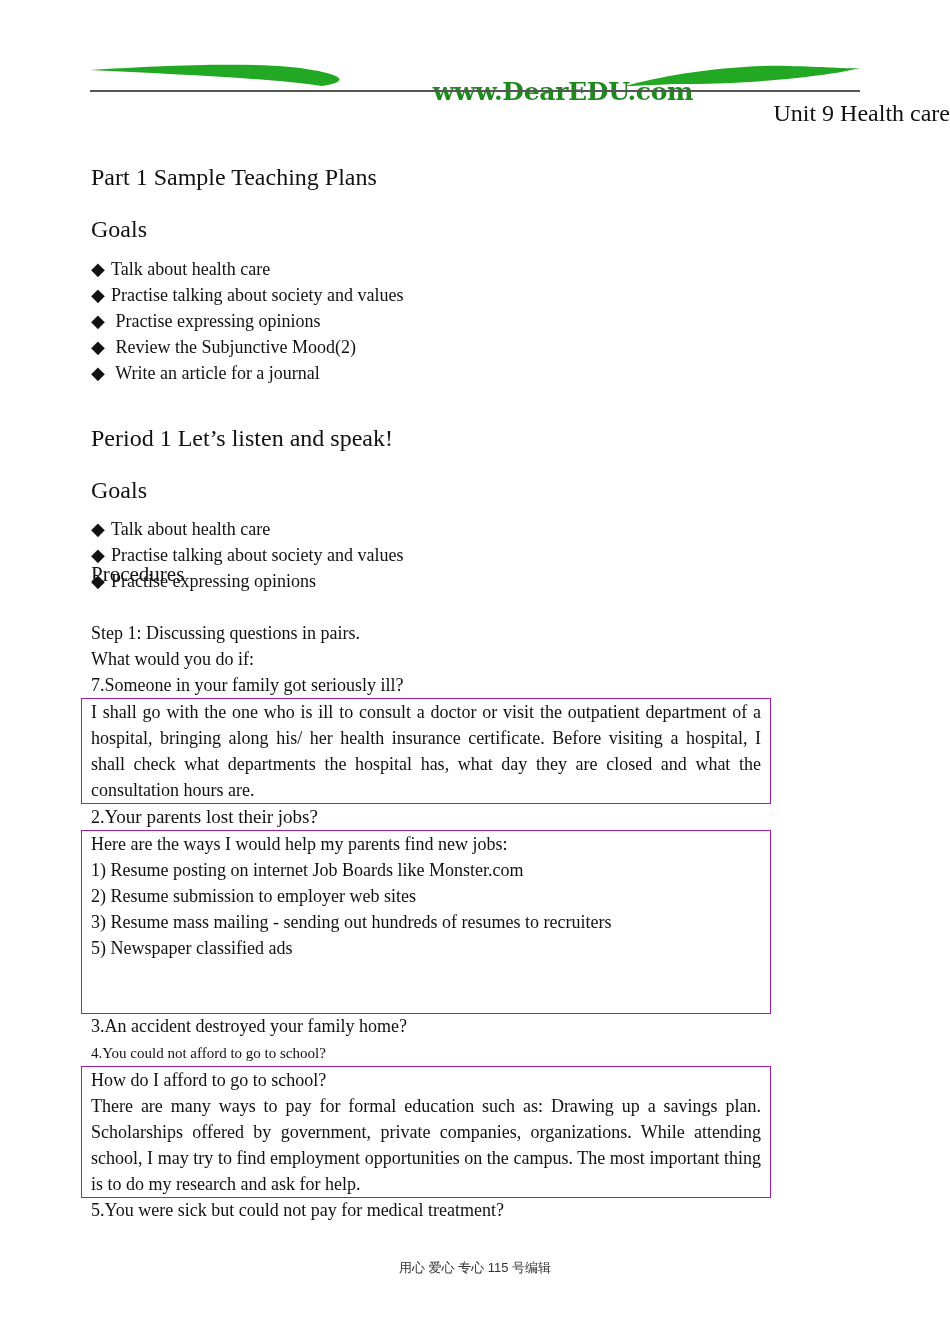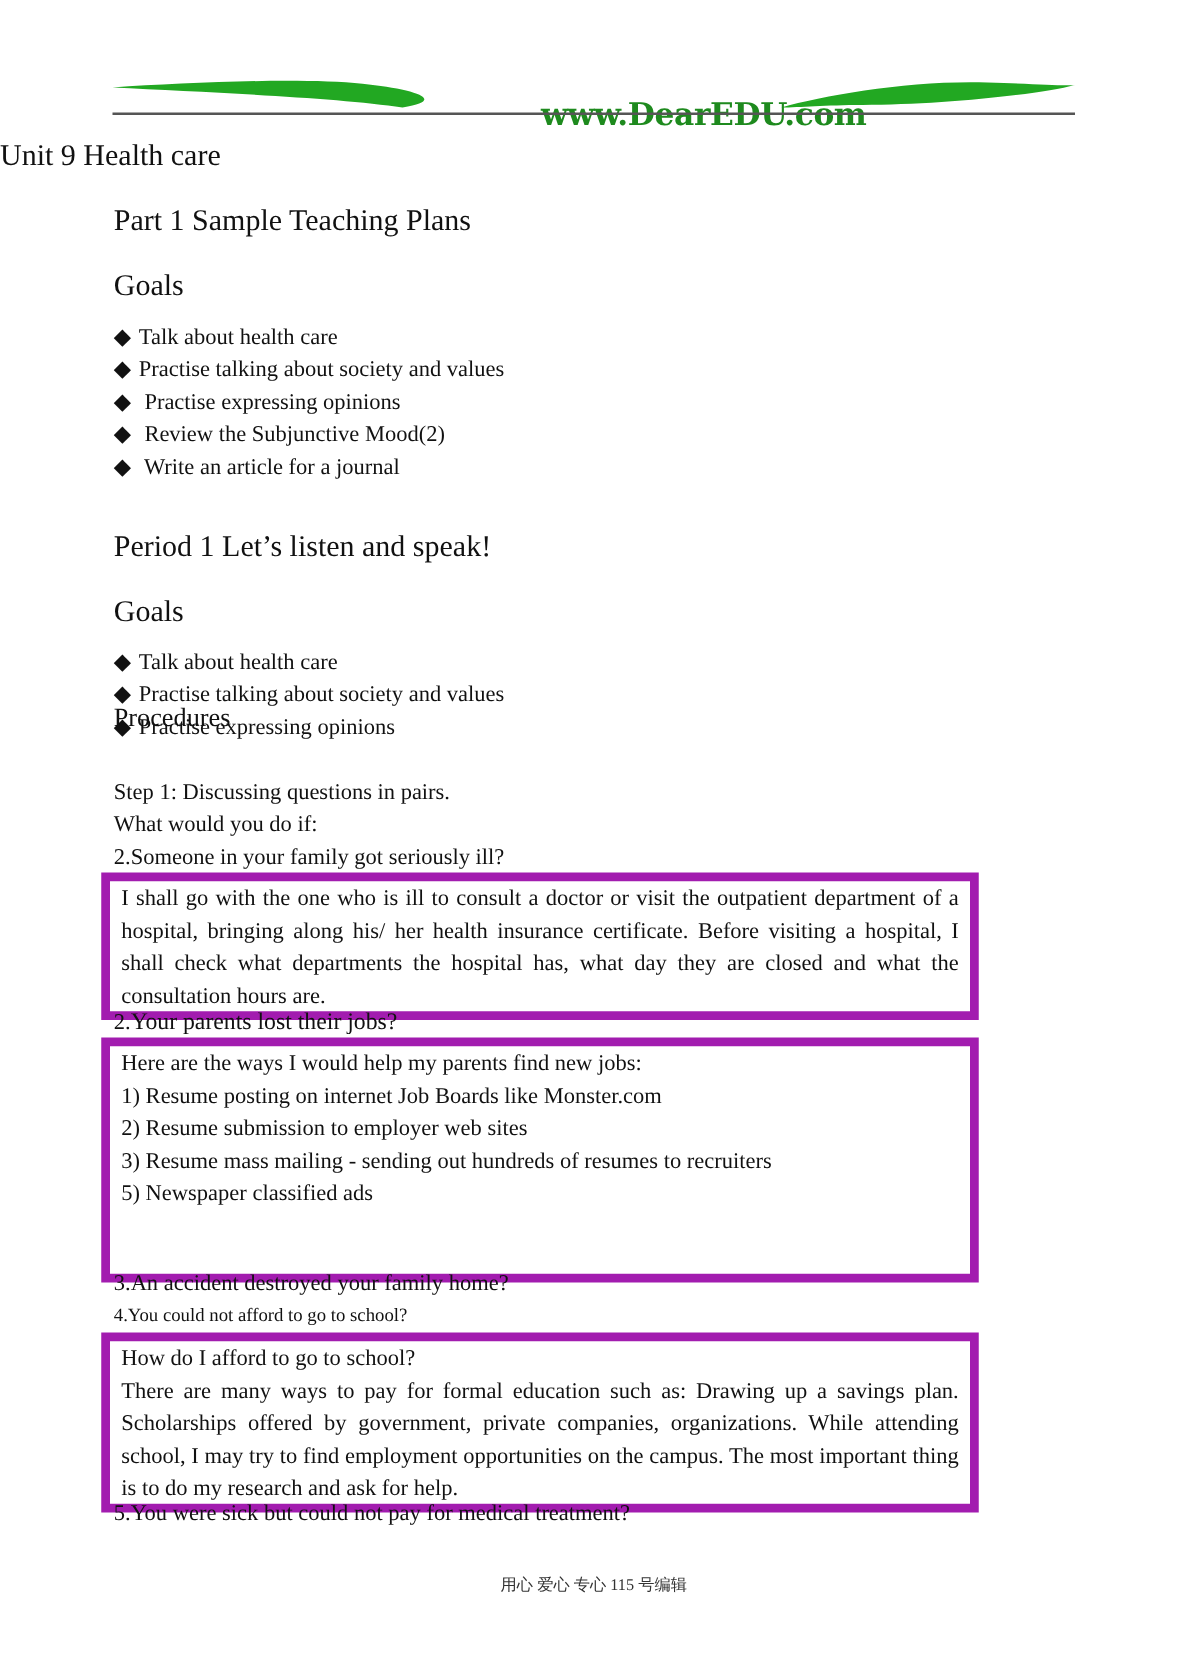--- a/index.html
+++ b/index.html
@@ -6,31 +6,31 @@
   body { width: 950px; height: 1344px; position: relative; overflow: hidden;
          font-family: "Liberation Serif", "DejaVu Serif", serif; color: #111; }
   .banner { position: absolute; left: 90px; top: 62px; width: 770px; height: 30px; }
   .banner svg { position: absolute; left: 0; top: 0; }
   .banner-text { position: absolute; left: 323px; top: 16px; width: 300px; text-align: center;
                  font-family: "DejaVu Serif", serif; font-weight: bold; font-size: 25px;
                  color: #1e8a1e; letter-spacing: -0.3px; line-height: 28px; }
   .banner-rule { position: absolute; left: 0; top: 28px; width: 770px; height: 2px; background: #555; }
 
   .abs { position: absolute; white-space: nowrap; }
-  .title { left: 0; width: 950px; text-align: left; top: 112px; font-size: 24px; }
+  .title { left: 0; width: 950px; text-align: right; top: 100px; font-size: 24px; }
   .h2 { left: 91px; font-size: 24px; }
   .li { left: 91px; font-size: 18px; line-height: 26px; }
   .diamond { display: inline-block; width: 20px; }
   .txt { left: 91px; font-size: 18px; line-height: 26px; }
   .small { font-size: 19px; }
-  .box { position: absolute; left: 81px; width: 670px; border: 7px solid #a21caf;
+  .box { position: absolute; left: 81px; width: 670px; border: 1px solid #a21caf;
          padding: 0 9px; font-size: 18px; line-height: 26px; text-align: justify; }
   .box .line { white-space: nowrap; }
   .footer { left: 0; width: 950px; text-align: center; top: 1259px; font-size: 13px; color: #333;
-            font-family: Liberation Serif, serif; }
+            font-family: Liberation Sans, sans-serif; }
 </style>
 </head>
 <body>
 
 <div class="banner">
   <svg width="770" height="30">
     <path d="M0,8 C60,4 150,0 200,5 C240,9 270,18 232,24 C180,16 80,12 0,8 Z" fill="#22a822"></path>
     <path d="M535,24 C570,14 640,2 700,4 C740,5 760,7 770,6 C740,14 660,22 600,22 C570,22 550,24 535,24 Z" fill="#22a822"></path>
   </svg>
   <div class="banner-text">www.DearEDU.com</div>
@@ -50,21 +50,21 @@
 <div class="abs h2" style="top:425px">Period 1 Let’s listen and speak!</div>
 <div class="abs h2" style="top:477px">Goals</div>
 
 <div class="abs li" style="top:516px"><span class="diamond">◆</span><span>Talk about health care</span></div>
 <div class="abs li" style="top:542px"><span class="diamond">◆</span><span>Practise talking about society and values</span></div>
 <div class="abs li" style="top:568px"><span class="diamond">◆</span><span>Practise expressing opinions</span></div>
 
 <div class="abs txt" style="top:561px; font-size:21px">Procedures</div>
 <div class="abs txt" style="top:620px">Step 1: Discussing questions in pairs.</div>
 <div class="abs txt" style="top:646px">What would you do if:</div>
-<div class="abs txt" style="top:672px">2.Someone in your family got seriously ill?</div>
+<div class="abs txt" style="top:672px">7.Someone in your family got seriously ill?</div>
 
 <div class="box" style="top:698px; height:104px">
   <div>I shall go with the one who is ill to consult a doctor or visit the outpatient department of a hospital, bringing along his/ her health insurance certificate. Before visiting a hospital, I shall check what departments the hospital has, what day they are closed and what the consultation hours are.</div>
 </div>
 
 <div class="abs txt" style="top:804px"><span>2.</span><span class="small">Your parents lost their jobs?</span></div>
 
 <div class="box" style="top:830px; height:182px">
   <div class="line">Here are the ways I would help my parents find new jobs:</div>
   <div class="line">1) Resume posting on internet Job Boards like Monster.com</div>

